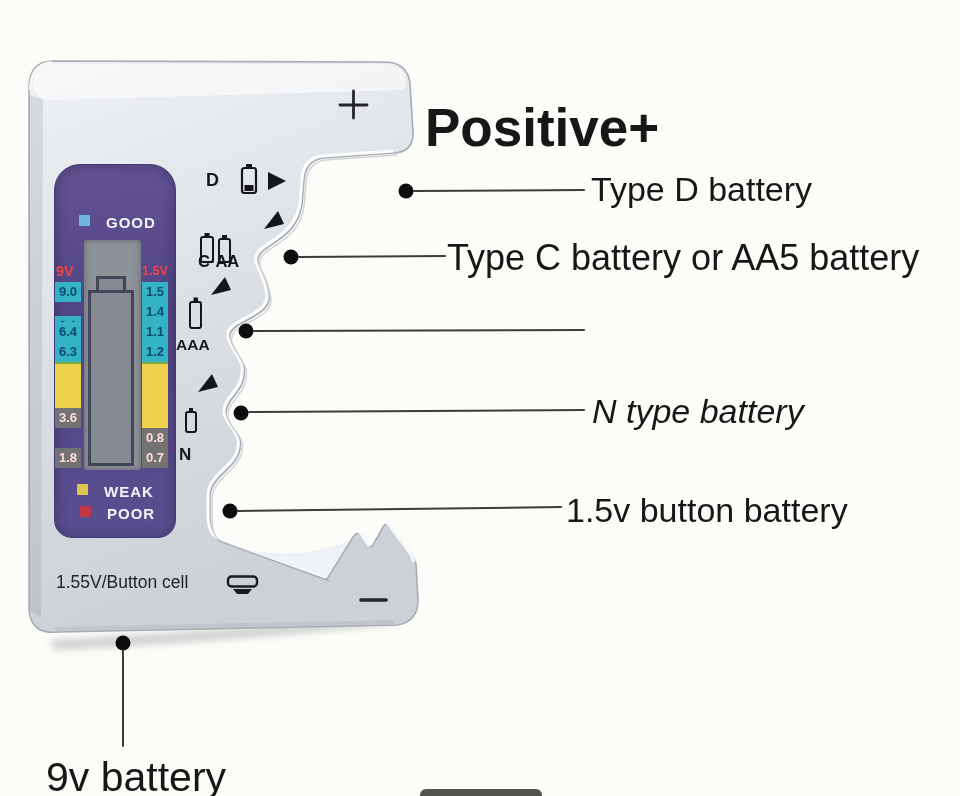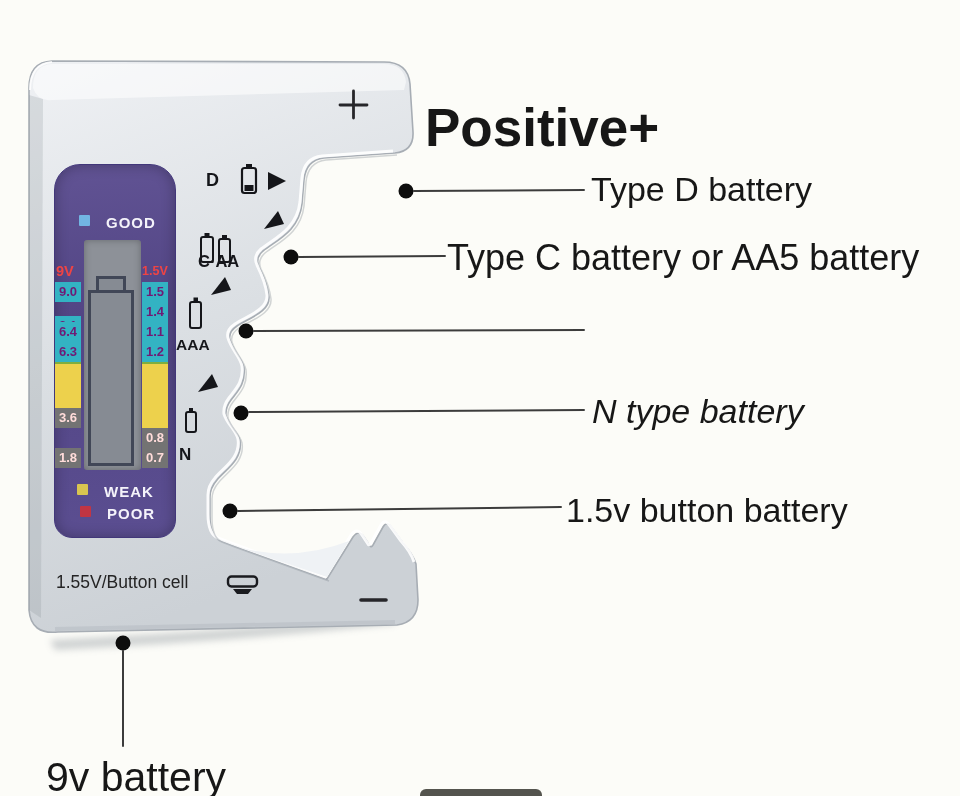--- a/index.html
+++ b/index.html
@@ -13,21 +13,21 @@
   #panel{position:absolute;left:54px;top:164px;width:120px;height:372px;
          border-radius:26px 26px 18px 18px;
          background:linear-gradient(176deg,#615394 0%,#524584 40%,#5b4e91 100%);
          border:1px solid #42377a;box-shadow:inset 0 0 14px rgba(0,0,0,.28);}
   .ind-row{position:absolute;display:flex;align-items:flex-start;gap:16px;}
   .ind-sq{width:11px;height:11px;border-radius:1px;flex:0 0 auto;}
   .ind-lbl{font-weight:bold;font-size:15px;color:#f4f3fa;letter-spacing:1px;line-height:1;}
   .colhdr{position:absolute;font-weight:bold;color:#ef4444;line-height:1;}
   .cell{position:absolute;width:26px;height:20px;font-weight:bold;font-size:13px;
         line-height:20px;text-align:center;}
-  .cell.cyan{background:#33b3c3;color:#701a75;}
+  .cell.cyan{background:#33b3c3;color:#0c4a6e;}
   .cell.red{background:#737373;color:#ffdcda;}
   .block{position:absolute;width:26px;}
   .block.yellow{background:#edd14c;border-top:2px solid #7fae3f;box-sizing:border-box;}
   #lcd{position:absolute;left:84px;top:240px;width:57px;height:230px;background:#8d9198;
        border-radius:3px;box-shadow:inset 0 0 7px rgba(0,0,0,.28);}
   #batt-tab{position:absolute;left:96px;top:276px;width:30px;height:17px;box-sizing:border-box;
             border:3px solid #414757;border-bottom:none;background:#868b93;}
   #batt-body{position:absolute;left:88px;top:290px;width:46px;height:176px;box-sizing:border-box;
              border:3px solid #414757;background:#868b93;}
   #dark-bar{position:absolute;left:420px;top:789px;width:122px;height:10px;background:#54544e;

